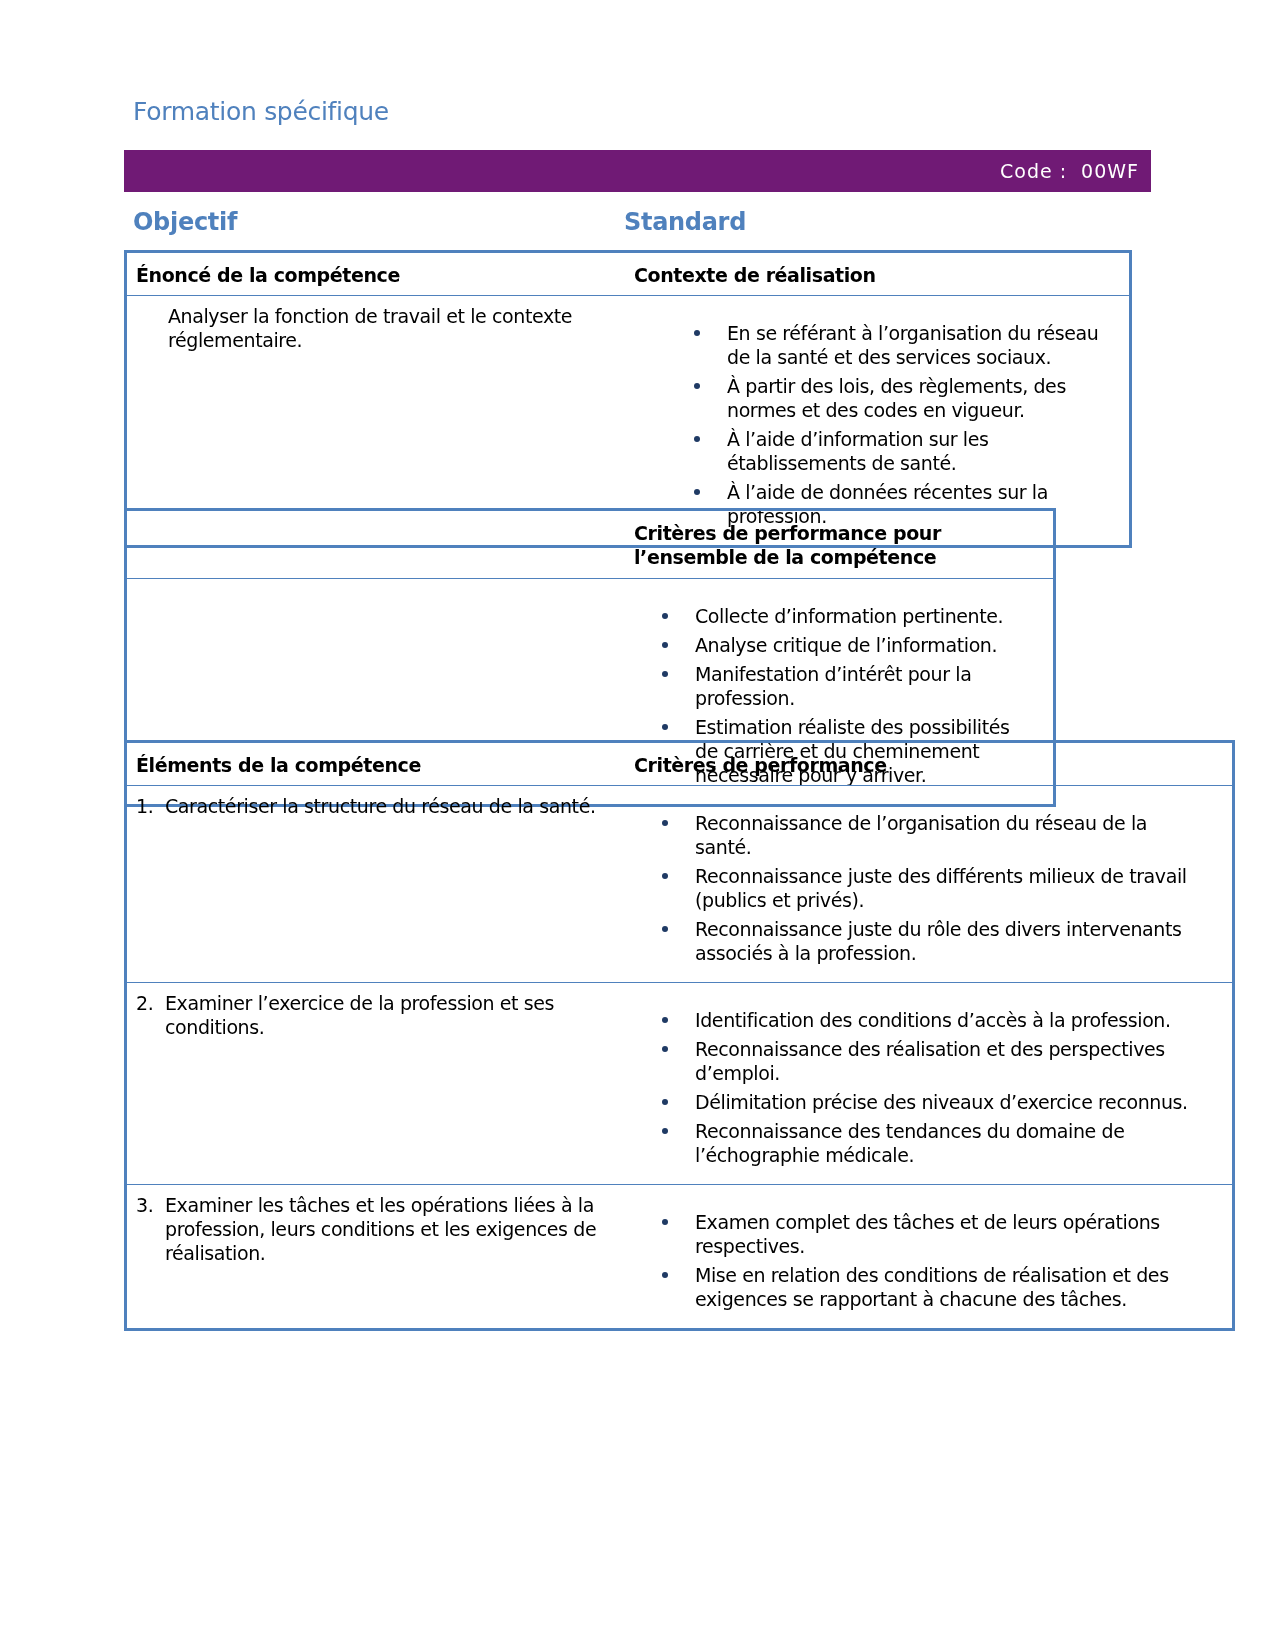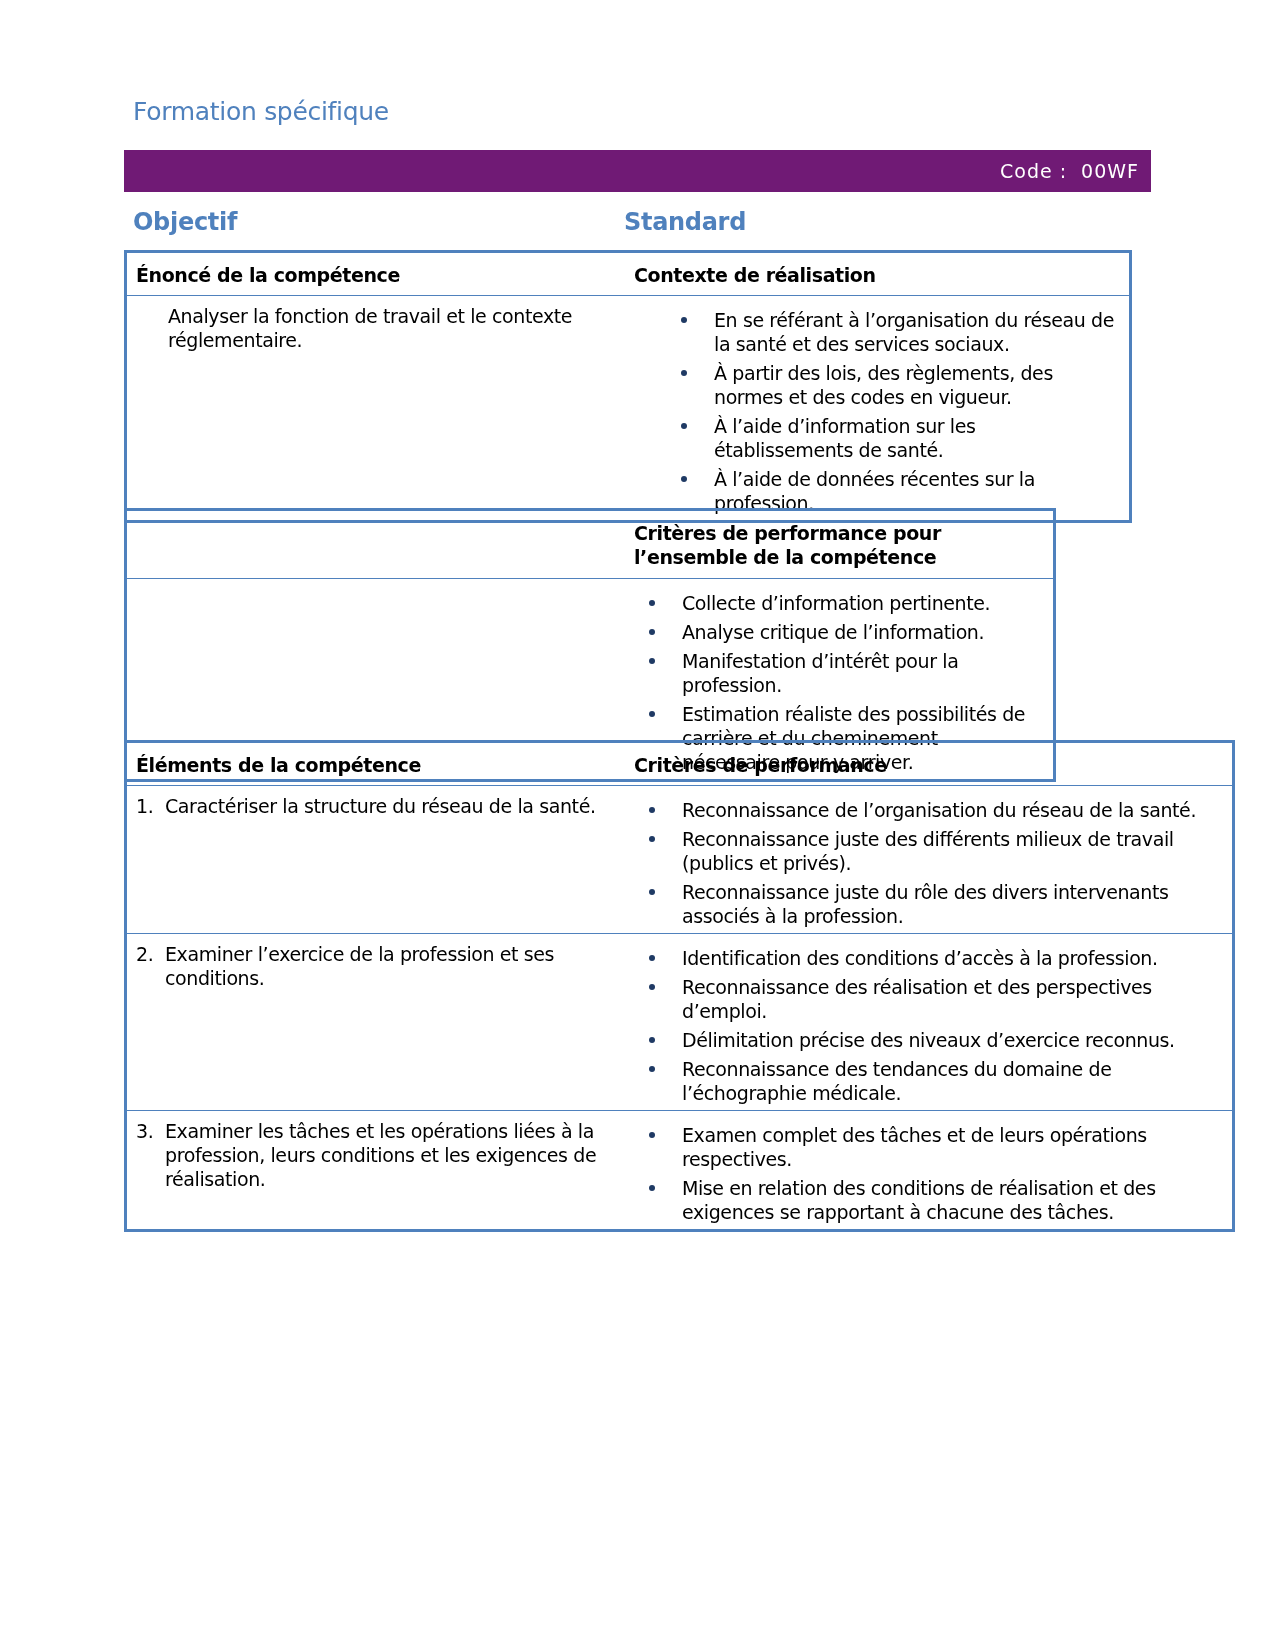--- a/index.html
+++ b/index.html
@@ -9,21 +9,21 @@
   .code-text { position: absolute; right: 12px; top: 10px; color: #ffffff; font-size: 19px; letter-spacing: 1px; }
   .code-text span { margin-left: 14px; }
   .col-head { position: absolute; top: 208px; font-size: 24px; font-weight: bold; color: #4f81bd; letter-spacing: -0.3px; }
   .tbl { position: absolute; left: 124px; border: 3px solid #4f81bd; box-sizing: border-box; }
   .row { display: flex; border-bottom: 1px solid #4f81bd; }
   .row:last-child { border-bottom: none; }
   .cell-l { width: 498px; padding: 6px 8px 6px 9px; box-sizing: border-box; }
   .cell-r { flex: 1; padding: 18px 8px 6px 9px; box-sizing: border-box; }
   .hdr { font-weight: bold; font-size: 19px; letter-spacing: -0.4px; line-height: 24px; padding-top: 10px; padding-bottom: 8px; }
   .txt { font-size: 19px; letter-spacing: -0.4px; line-height: 24px; margin-left: 32px; }
-  ul.blist { list-style: none; margin: 4px; padding: 0; }
+  ul.blist { list-style: none; margin: 17px; padding: 0; }
   ul.blist li { position: relative; padding-left: 44px; margin-bottom: 5px; font-size: 19px; line-height: 24px; letter-spacing: -0.4px; }
   ul.blist li .dot { position: absolute; left: 11px; top: 9px; width: 6px; height: 6px; border-radius: 50%; background: #1f3a64; }
   .numitem { position: relative; padding-left: 29px; font-size: 19px; line-height: 24px; letter-spacing: -0.4px; }
   .numitem .num { position: absolute; left: 0; top: 0; }
 </style>
 </head>
 <body>
 
 <div class="page-title">Formation spécifique</div>
 

